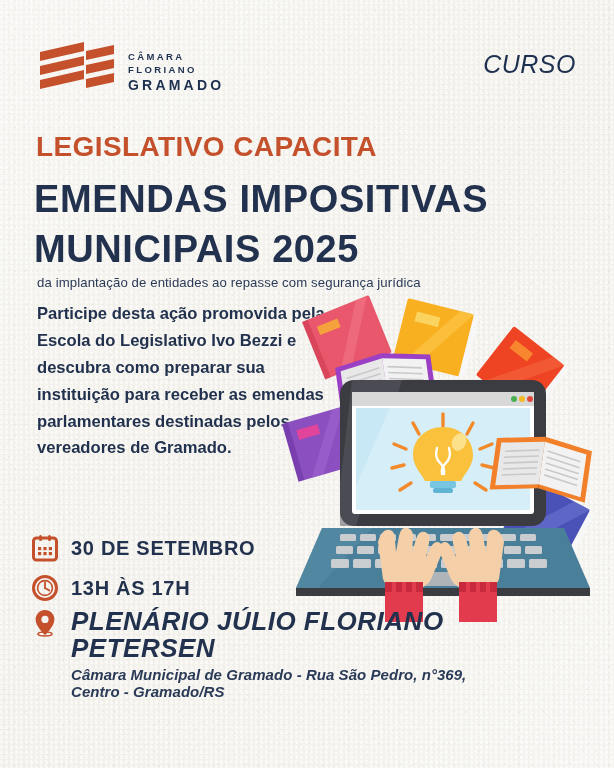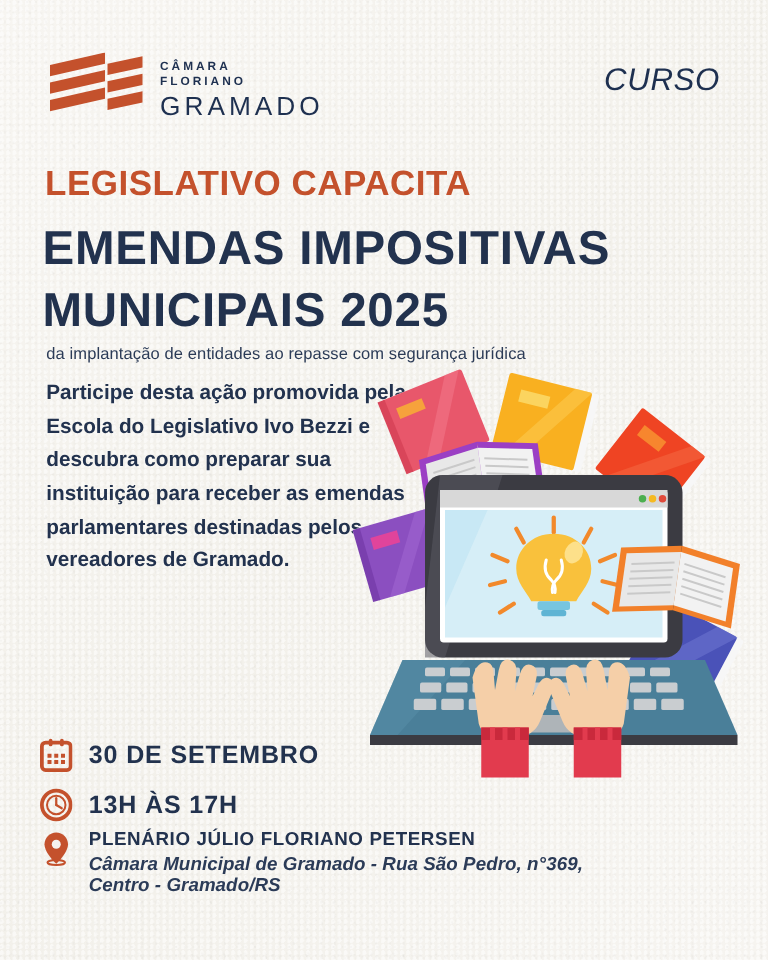--- a/index.html
+++ b/index.html
@@ -28,21 +28,21 @@
   
   #header { position:absolute; left:38px; top:42px; right:38px; height:72px; }
   .logo-wrap { display:flex; align-items:center; gap:12px; }
   .logo-mark { width:78px; height:58px; flex:none; }
   .logo-text { display:flex; flex-direction:column; line-height:1; padding-top:2px; }
   .logo-l1, .logo-l2 {
     font-size:9.5px; letter-spacing:2.4px; color:#1e3050; font-weight:700;
   }
   .logo-l2 { margin-top:3px; }
   .logo-l3 {
-    font-size:21px; letter-spacing:3.2px; color:#1e3050; font-weight:400; margin-top:4px;
+    font-size:14px; letter-spacing:3.2px; color:#1e3050; font-weight:700; margin-top:4px;
   }
   #curso {
     position:absolute; right:0; top:8px;
     font-size:25px; font-weight:400; font-style:italic;
     color:#1e3050; letter-spacing:0.5px;
   }
 
   
   #kicker {
     position:absolute; left:36px; top:131px;
@@ -56,29 +56,29 @@
   #subtitle {
     position:absolute; left:37px; top:275px;
     font-size:13.2px; font-weight:400; color:#2b3b57; letter-spacing:0.1px;
   }
   #body-text {
     position:absolute; left:37px; top:301px; width:306px;
     font-size:16.6px; font-weight:600; color:#22324e; line-height:1.62;
   }
 
   
-  #info { position:absolute; left:32px; top:584px; width:480px; }
+  #info { position:absolute; left:32px; top:528px; width:480px; }
   .info-row { display:flex; align-items:center; gap:13px; height:40px; }
   .info-row.place { height:auto; align-items:flex-start; }
   .ico { width:26px; height:28px; flex:none; display:block; }
   .ico.place-ico { margin-top:1px; }
   .info-txt {
     font-size:20px; font-weight:800; color:#22324e; letter-spacing:0.7px;
   }
-  .info-txt.place-main { font-size:15px; letter-spacing:0.5px; line-height:1.05; }
+  .info-txt.place-main { font-size:26px; letter-spacing:0.5px; line-height:1.05;font-style:italic; }
   .addr {
     font-size:15px; font-weight:600; color:#2b3b57;
     letter-spacing:0.05px; margin-top:3px;font-style:italic;
   }
 
   
   #illu { position:absolute; left:282px; top:296px; width:340px; height:320px; }
   #illu svg { display:block; width:340px; height:320px; overflow:visible; }
 </style>
 </head>

